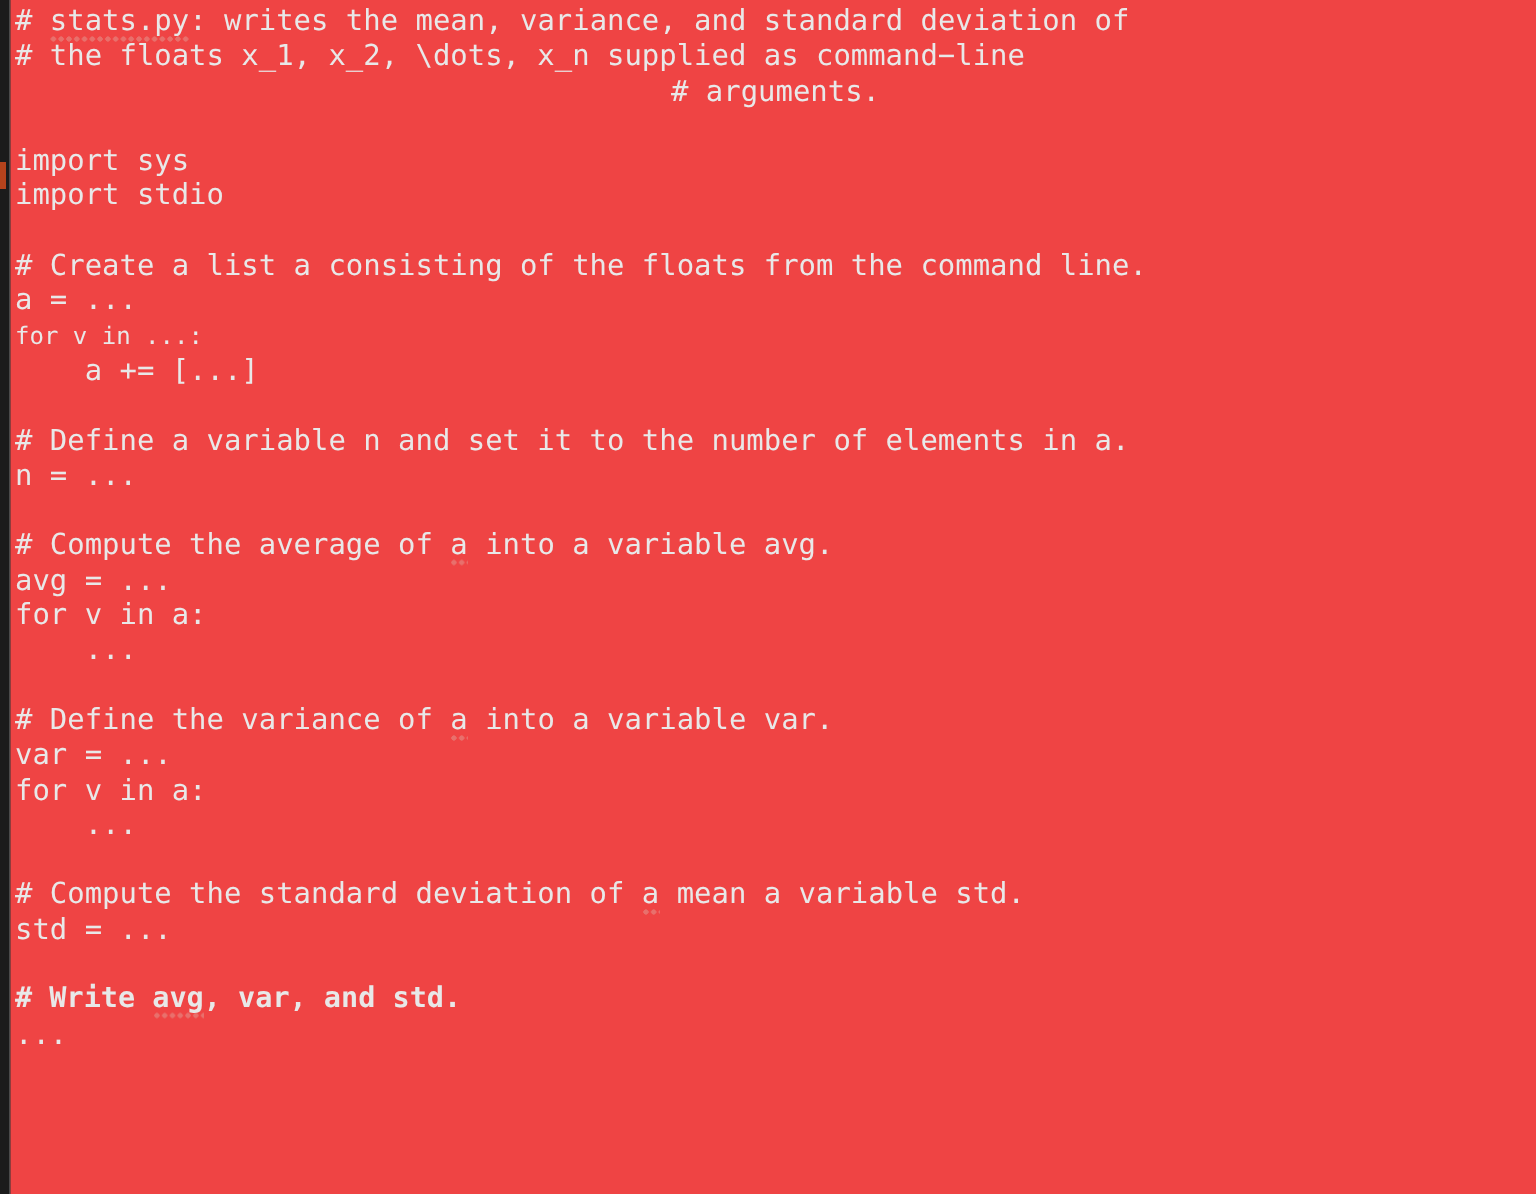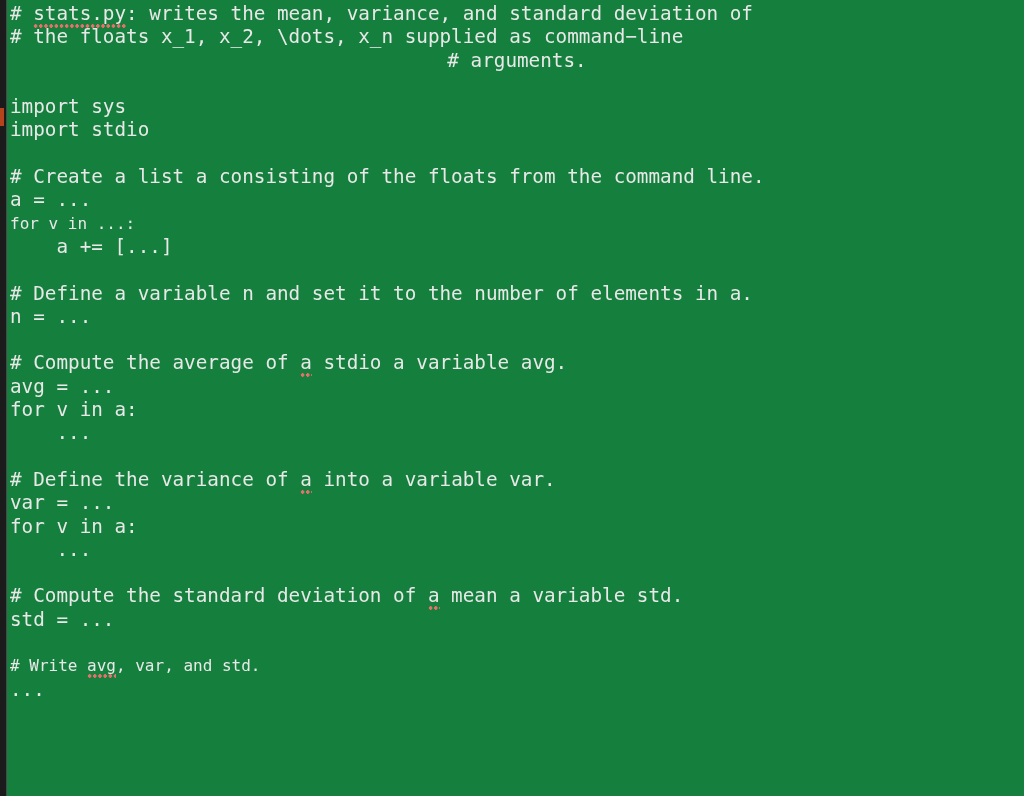--- a/index.html
+++ b/index.html
@@ -40,21 +40,21 @@
     left: 0;
     width: 4px;
     background: #b5431c;
   }
 
   
   #code-area {
     flex: 1 1 auto;
     position: relative;
     height: 796px;
-    background: #15803d;
+    background: #ef4444;
     padding-top: 2px;
     box-sizing: border-box;
     overflow: hidden;
   }
 
   .code-line {
     position: relative;
     height: 23.3px;
     line-height: 23.3px;
     font-size: 19.3px;
@@ -98,30 +98,30 @@
       <div class="code-line" style="height: 23.3px; line-height: 23.3px; font-size: 19.3px; color: rgb(232, 232, 232);"><span class="seg">import stdio</span></div>
       <div class="code-line" style="height: 23.3px; line-height: 23.3px; font-size: 19.3px; color: rgb(232, 232, 232);"><span class="seg">&nbsp;</span></div>
       <div class="code-line" style="height: 23.3px; line-height: 23.3px; font-size: 19.3px; color: rgb(232, 232, 232);"><span class="seg"># Create a list a consisting of the floats from the command line.</span></div>
       <div class="code-line" style="height: 23.3px; line-height: 23.3px; font-size: 19.3px; color: rgb(232, 232, 232);"><span class="seg">a = ...</span></div>
       <div class="code-line" style="height: 23.3px; line-height: 23.3px; font-size: 16px; color: rgb(232, 232, 232);"><span class="seg">for v in ...:</span></div>
       <div class="code-line" style="height: 23.3px; line-height: 23.3px; font-size: 19.3px; color: rgb(232, 232, 232);"><span class="seg">    a += [...]</span></div>
       <div class="code-line" style="height: 23.3px; line-height: 23.3px; font-size: 19.3px; color: rgb(232, 232, 232);"><span class="seg">&nbsp;</span></div>
       <div class="code-line" style="height: 23.3px; line-height: 23.3px; font-size: 19.3px; color: rgb(232, 232, 232);"><span class="seg"># Define a variable n and set it to the number of elements in a.</span></div>
       <div class="code-line" style="height: 23.3px; line-height: 23.3px; font-size: 19.3px; color: rgb(232, 232, 232);"><span class="seg">n = ...</span></div>
       <div class="code-line" style="height: 23.3px; line-height: 23.3px; font-size: 19.3px; color: rgb(232, 232, 232);"><span class="seg">&nbsp;</span></div>
-      <div class="code-line" style="height: 23.3px; line-height: 23.3px; font-size: 19.3px; color: rgb(232, 232, 232);"><span class="seg"># Compute the average of </span><span class="seg spell">a</span><span class="seg"> stdio a variable avg.</span></div>
+      <div class="code-line" style="height: 23.3px; line-height: 23.3px; font-size: 19.3px; color: rgb(232, 232, 232);"><span class="seg"># Compute the average of </span><span class="seg spell">a</span><span class="seg"> into a variable avg.</span></div>
       <div class="code-line" style="height: 23.3px; line-height: 23.3px; font-size: 19.3px; color: rgb(232, 232, 232);"><span class="seg">avg = ...</span></div>
       <div class="code-line" style="height: 23.3px; line-height: 23.3px; font-size: 19.3px; color: rgb(232, 232, 232);"><span class="seg">for v in a:</span></div>
       <div class="code-line" style="height: 23.3px; line-height: 23.3px; font-size: 19.3px; color: rgb(232, 232, 232);"><span class="seg">    ...</span></div>
       <div class="code-line" style="height: 23.3px; line-height: 23.3px; font-size: 19.3px; color: rgb(232, 232, 232);"><span class="seg">&nbsp;</span></div>
       <div class="code-line" style="height: 23.3px; line-height: 23.3px; font-size: 19.3px; color: rgb(232, 232, 232);"><span class="seg"># Define the variance of </span><span class="seg spell">a</span><span class="seg"> into a variable var.</span></div>
       <div class="code-line" style="height: 23.3px; line-height: 23.3px; font-size: 19.3px; color: rgb(232, 232, 232);"><span class="seg">var = ...</span></div>
       <div class="code-line" style="height: 23.3px; line-height: 23.3px; font-size: 19.3px; color: rgb(232, 232, 232);"><span class="seg">for v in a:</span></div>
       <div class="code-line" style="height: 23.3px; line-height: 23.3px; font-size: 19.3px; color: rgb(232, 232, 232);"><span class="seg">    ...</span></div>
       <div class="code-line" style="height: 23.3px; line-height: 23.3px; font-size: 19.3px; color: rgb(232, 232, 232);"><span class="seg">&nbsp;</span></div>
       <div class="code-line" style="height: 23.3px; line-height: 23.3px; font-size: 19.3px; color: rgb(232, 232, 232);"><span class="seg"># Compute the standard deviation of </span><span class="seg spell">a</span><span class="seg"> mean a variable std.</span></div>
       <div class="code-line" style="height: 23.3px; line-height: 23.3px; font-size: 19.3px; color: rgb(232, 232, 232);"><span class="seg">std = ...</span></div>
       <div class="code-line" style="height: 23.3px; line-height: 23.3px; font-size: 19.3px; color: rgb(232, 232, 232);"><span class="seg">&nbsp;</span></div>
-      <div class="code-line" style="height: 23.3px; line-height: 23.3px; font-size: 16px; color: rgb(232, 232, 232);"><span class="seg"># Write </span><span class="seg spell">avg</span><span class="seg">, var, and std.</span></div>
+      <div class="code-line" style="height: 23.3px; line-height: 23.3px; font-size: 19px; color: rgb(232, 232, 232); font-weight: bold;"><span class="seg"># Write </span><span class="seg spell">avg</span><span class="seg">, var, and std.</span></div>
       <div class="code-line" style="height: 23.3px; line-height: 23.3px; font-size: 19.3px; color: rgb(232, 232, 232);"><span class="seg">...</span></div>
     </div>
 
 </div>
 
 </body></html>

